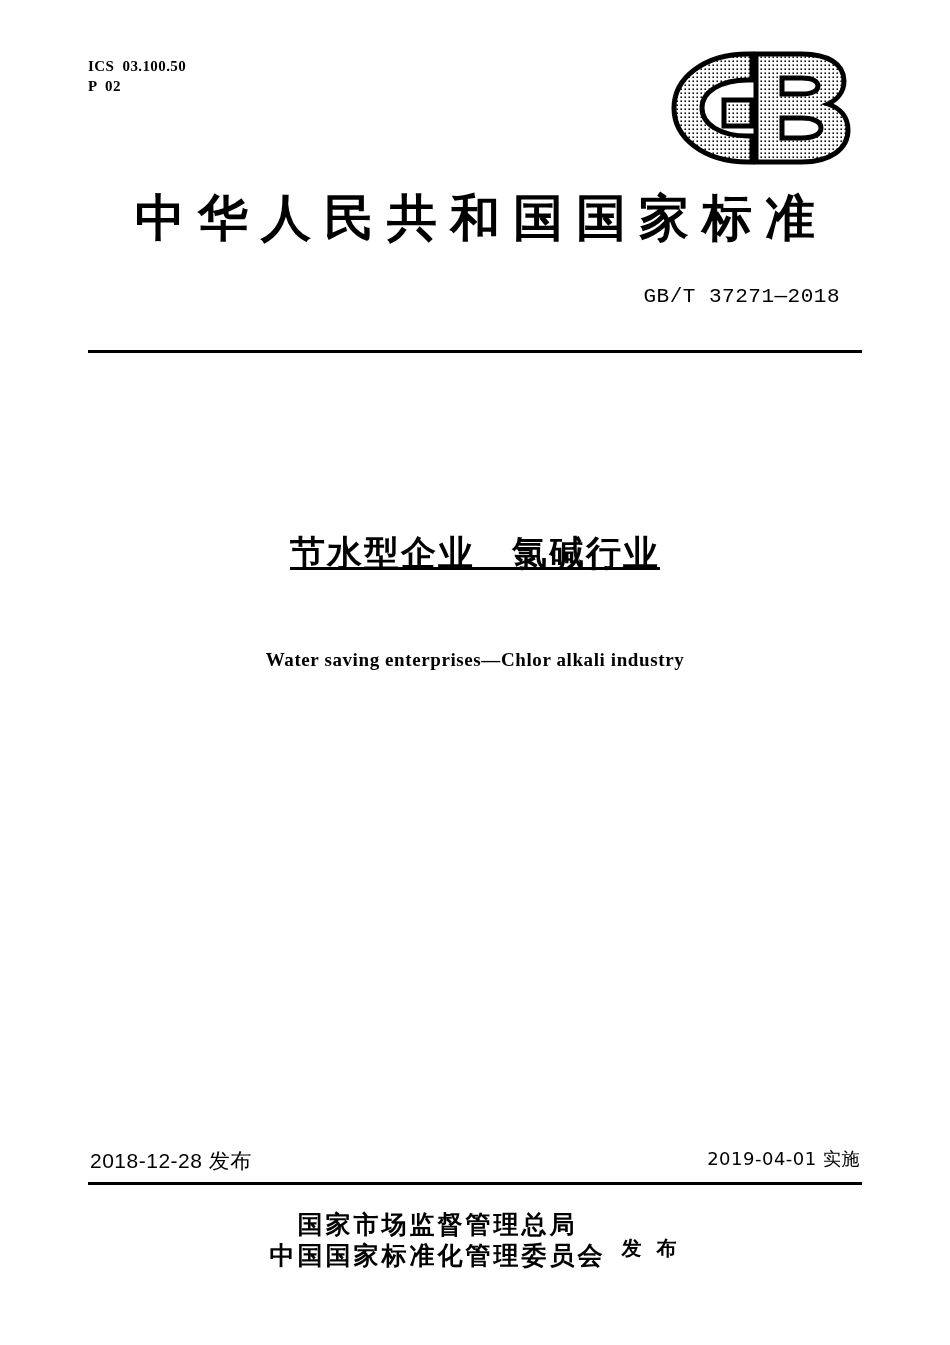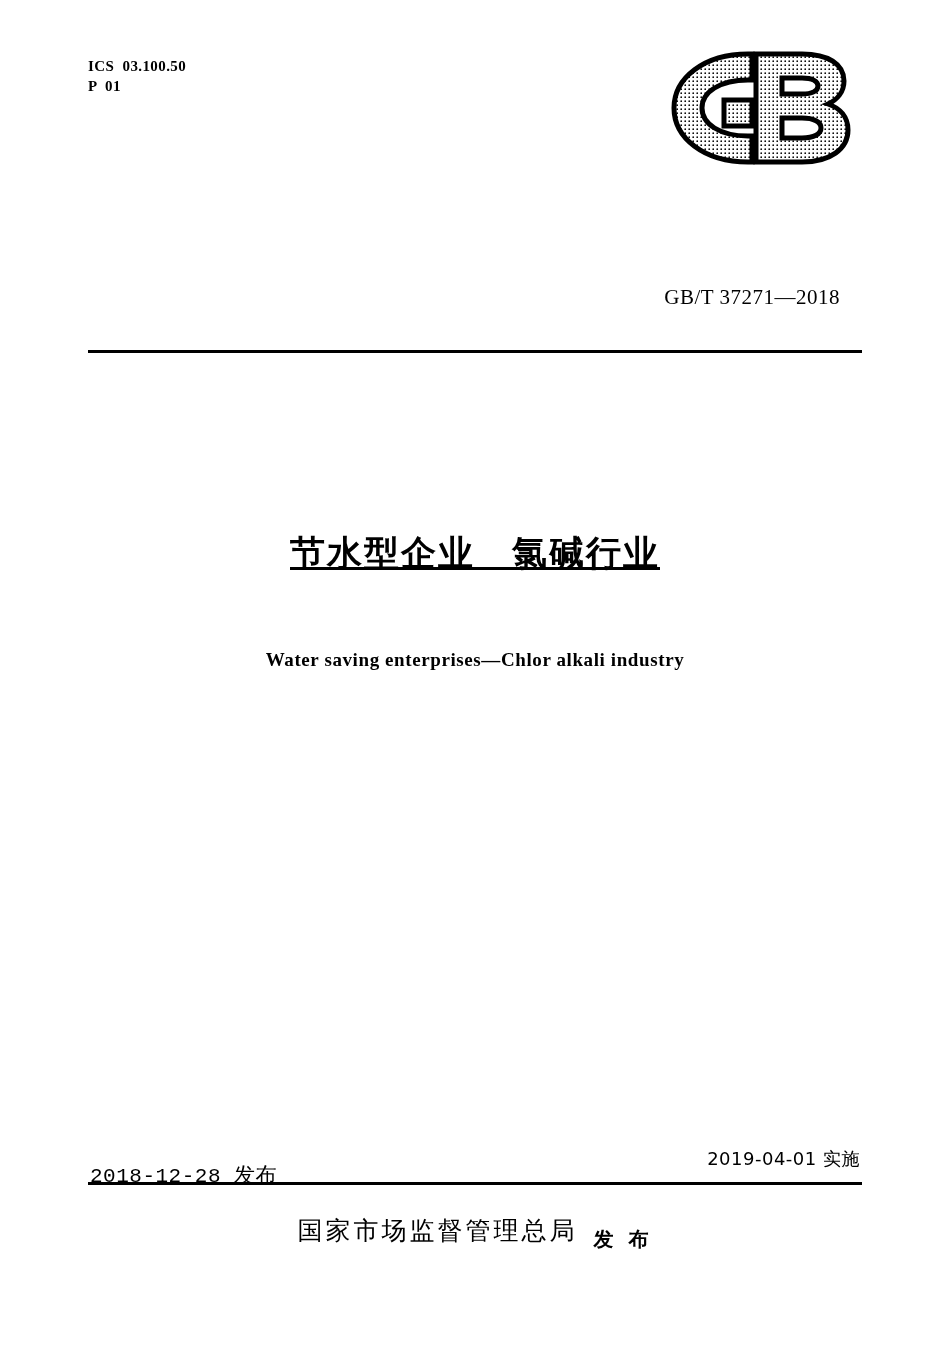--- a/index.html
+++ b/index.html
@@ -64,21 +64,21 @@
     font-size: 50px;
     letter-spacing: 13px;
     text-indent: 13px;
     white-space: nowrap;
   }
 
   .std-number {
     position: absolute;
     right: 110px;
     top: 285px;
-    font-family: Liberation Serif, serif;
+    font-family: Liberation Mono, monospace;
     font-size: 21px;
     letter-spacing: 0.5px;
   }
 
   .rule-top {
     position: absolute;
     left: 88px;
     right: 88px;
     top: 350px;
     height: 0;
@@ -118,24 +118,23 @@
     left: 88px;
     right: 88px;
     top: 1182px;
     height: 0;
     border-top: 3px solid #000;
   }
   .issue-date {
     position: absolute;
     left: 90px;
     top: 1147px;
-    font-family: Liberation Mono, monospace;
+    font-family: Liberation Sans, sans-serif;
     font-size: 21px;
     letter-spacing: 0.5px;
-    margin-top: 14px;
   }
   .effective-date {
     position: absolute;
     right: 90px;
     top: 1147px;
     font-family: "DejaVu Sans", sans-serif;
     font-size: 18px;
     letter-spacing: 0.5px;
   }
 
@@ -143,21 +142,21 @@
     position: absolute;
     left: 0;
     right: 0;
     top: 1210px;
     display: flex;
     justify-content: center;
     align-items: center;
   }
   .issuer-names {
     font-family: "DejaVu Serif", serif;
-    font-weight: normal;
+    font-weight: bold;
     font-size: 25px;
     line-height: 1.22;
     letter-spacing: 3px;
     text-align: center;
   }
   .issuer-verb {
     font-family: "DejaVu Serif", serif;
     font-weight: bold;
     font-size: 20px;
     letter-spacing: 4px;
@@ -165,21 +164,21 @@
     padding-top: 16px;
   }
 </style>
 </head>
 <body>
 
 <div class="page">
 
   <div class="ics-block">
     <div class="line">ICS  03.100.50</div>
-    <div class="line">P  01</div>
+    <div class="line">P  02</div>
   </div>
 
   <div class="gb-logo">
     <svg viewBox="0 0 210 120" xmlns="http://www.w3.org/2000/svg" aria-hidden="true">
       <defs>
         <pattern id="dots" width="4" height="4" patternUnits="userSpaceOnUse">
           <rect width="4" height="4" fill="#ffffff"></rect>
           <circle cx="1.2" cy="1.2" r="0.85" fill="#000000"></circle>
         </pattern>
       </defs>
@@ -188,33 +187,35 @@
                C68 88 50 76 50 60 C50 44 68 32 96 32 L100 32 L100 6 Z" fill="url(#dots)" stroke="#000000" stroke-width="5"></path>
       <path d="M72 52 L100 52 L100 78 L72 78 Z" fill="url(#dots)" stroke="#000000" stroke-width="5"></path>
 
       <path d="M104 6 L150 6 C176 6 192 16 192 33 C192 44 185 52 176 56
                C188 60 196 69 196 82 C196 101 178 114 150 114 L104 114 Z
                M130 30 L130 46 L150 46 C160 46 166 43 166 38 C166 33 160 30 150 30 Z
                M130 70 L130 90 L150 90 C162 90 169 86 169 80 C169 74 162 70 150 70 Z" fill="url(#dots)" stroke="#000000" stroke-width="5"></path>
     </svg>
   </div>
 
+  <div class="cn-standard-title">中华人民共和国国家标准</div>
 
   <div class="std-number">GB/T 37271—2018</div>
 
   <div class="rule-top"></div>
 
   <div class="doc-title-cn">节水型企业　氯碱行业</div>
   <div class="doc-title-en">Water saving enterprises—Chlor alkali industry</div>
 
   <div class="rule-bottom"></div>
 
   <div class="issue-date">2018-12-28 发布</div>
   <div class="effective-date">2019-04-01 实施</div>
 
   <div class="issuer-block">
     <div class="issuer-names">
       <div>国家市场监督管理总局</div>
+      <div>中国国家标准化管理委员会</div>
     </div>
     <div class="issuer-verb">发 布</div>
   </div>
 
 </div>
 
 </body></html>

